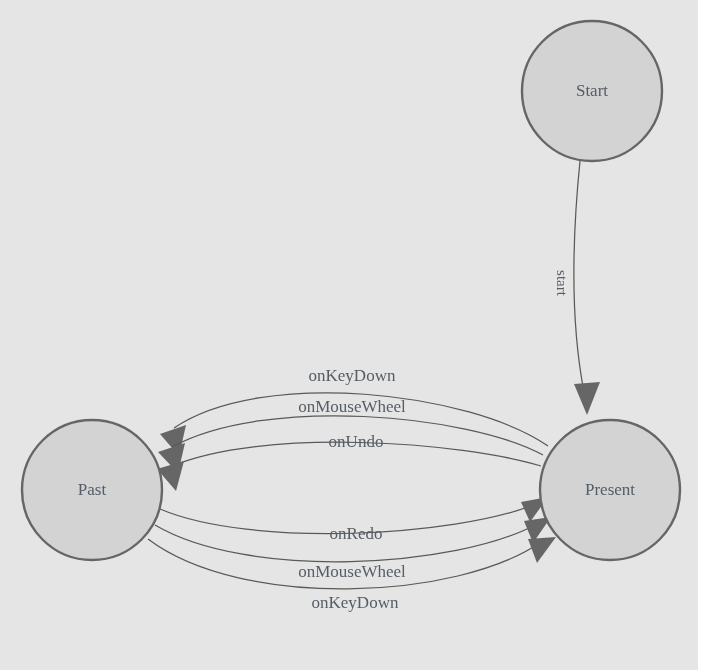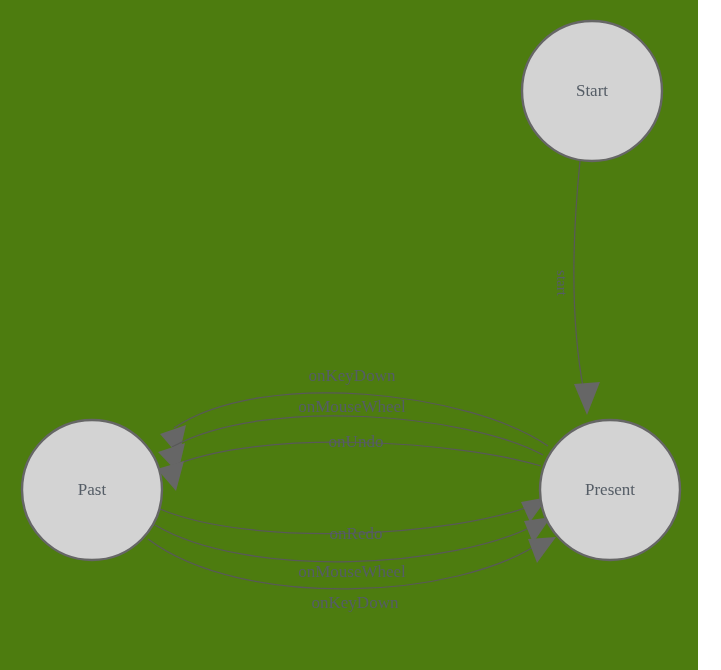--- a/index.html
+++ b/index.html
@@ -10,21 +10,21 @@
   body {
     width: 721px;
     height: 670px;
     overflow: hidden;
     font-family: "Liberation Serif", "DejaVu Serif", serif;
   }
   #diagram-root {
     position: relative;
     width: 698px;
     height: 670px;
-    background: #4d7c0f;
+    background: #e5e5e5;
   }
   svg#state-diagram {
     display: block;
     width: 721px;
     height: 670px;
   }
   .node-circle {
     fill: #d3d3d3;
     stroke: #666666;
     stroke-width: 2.4;

